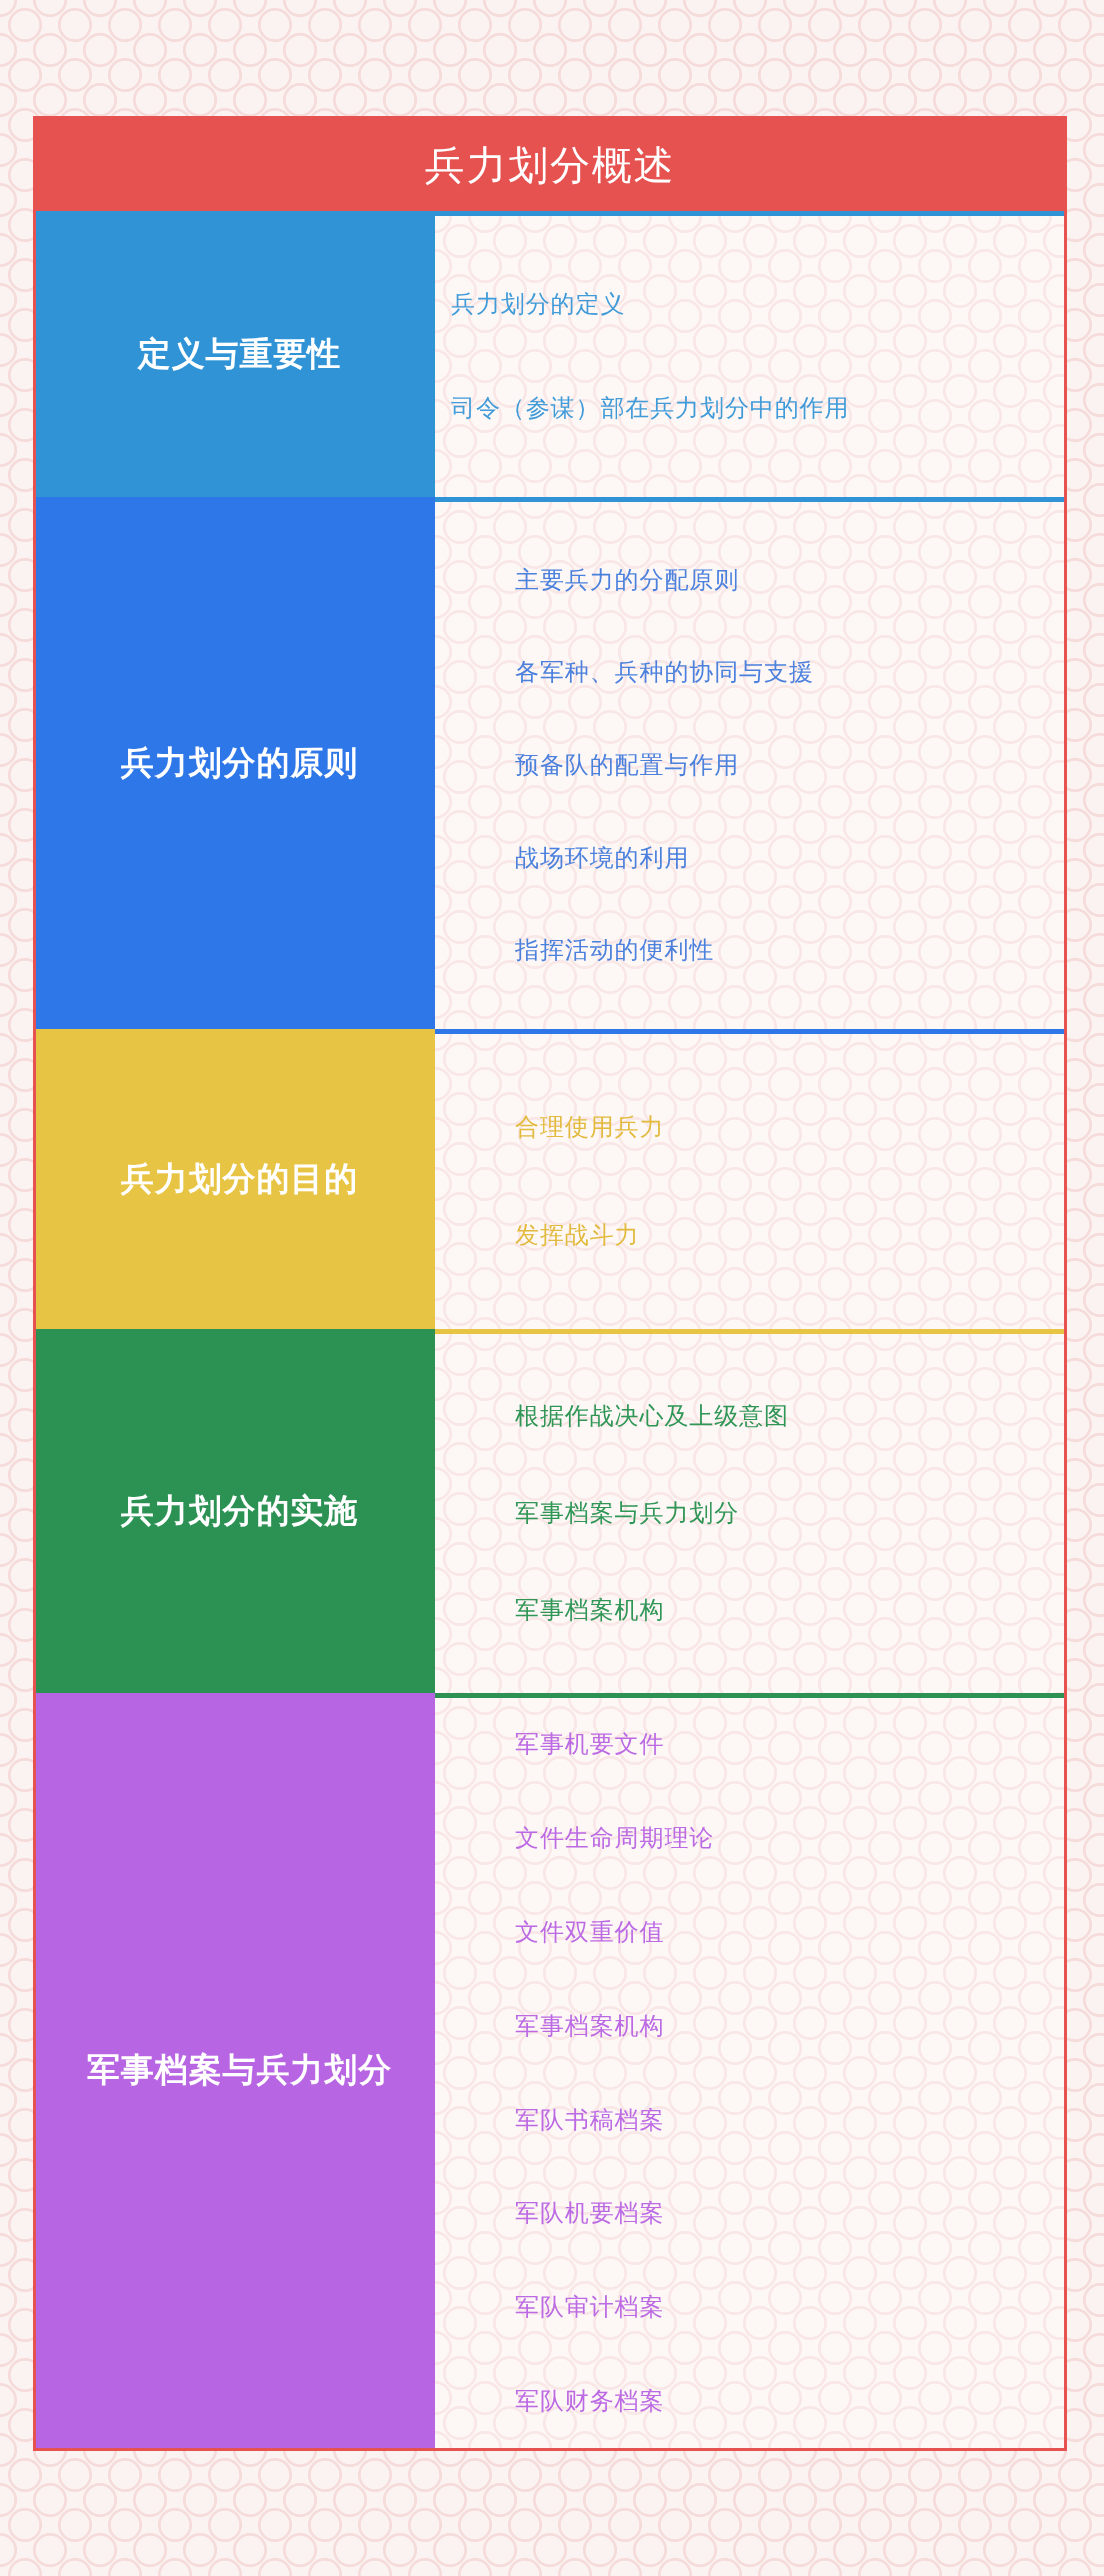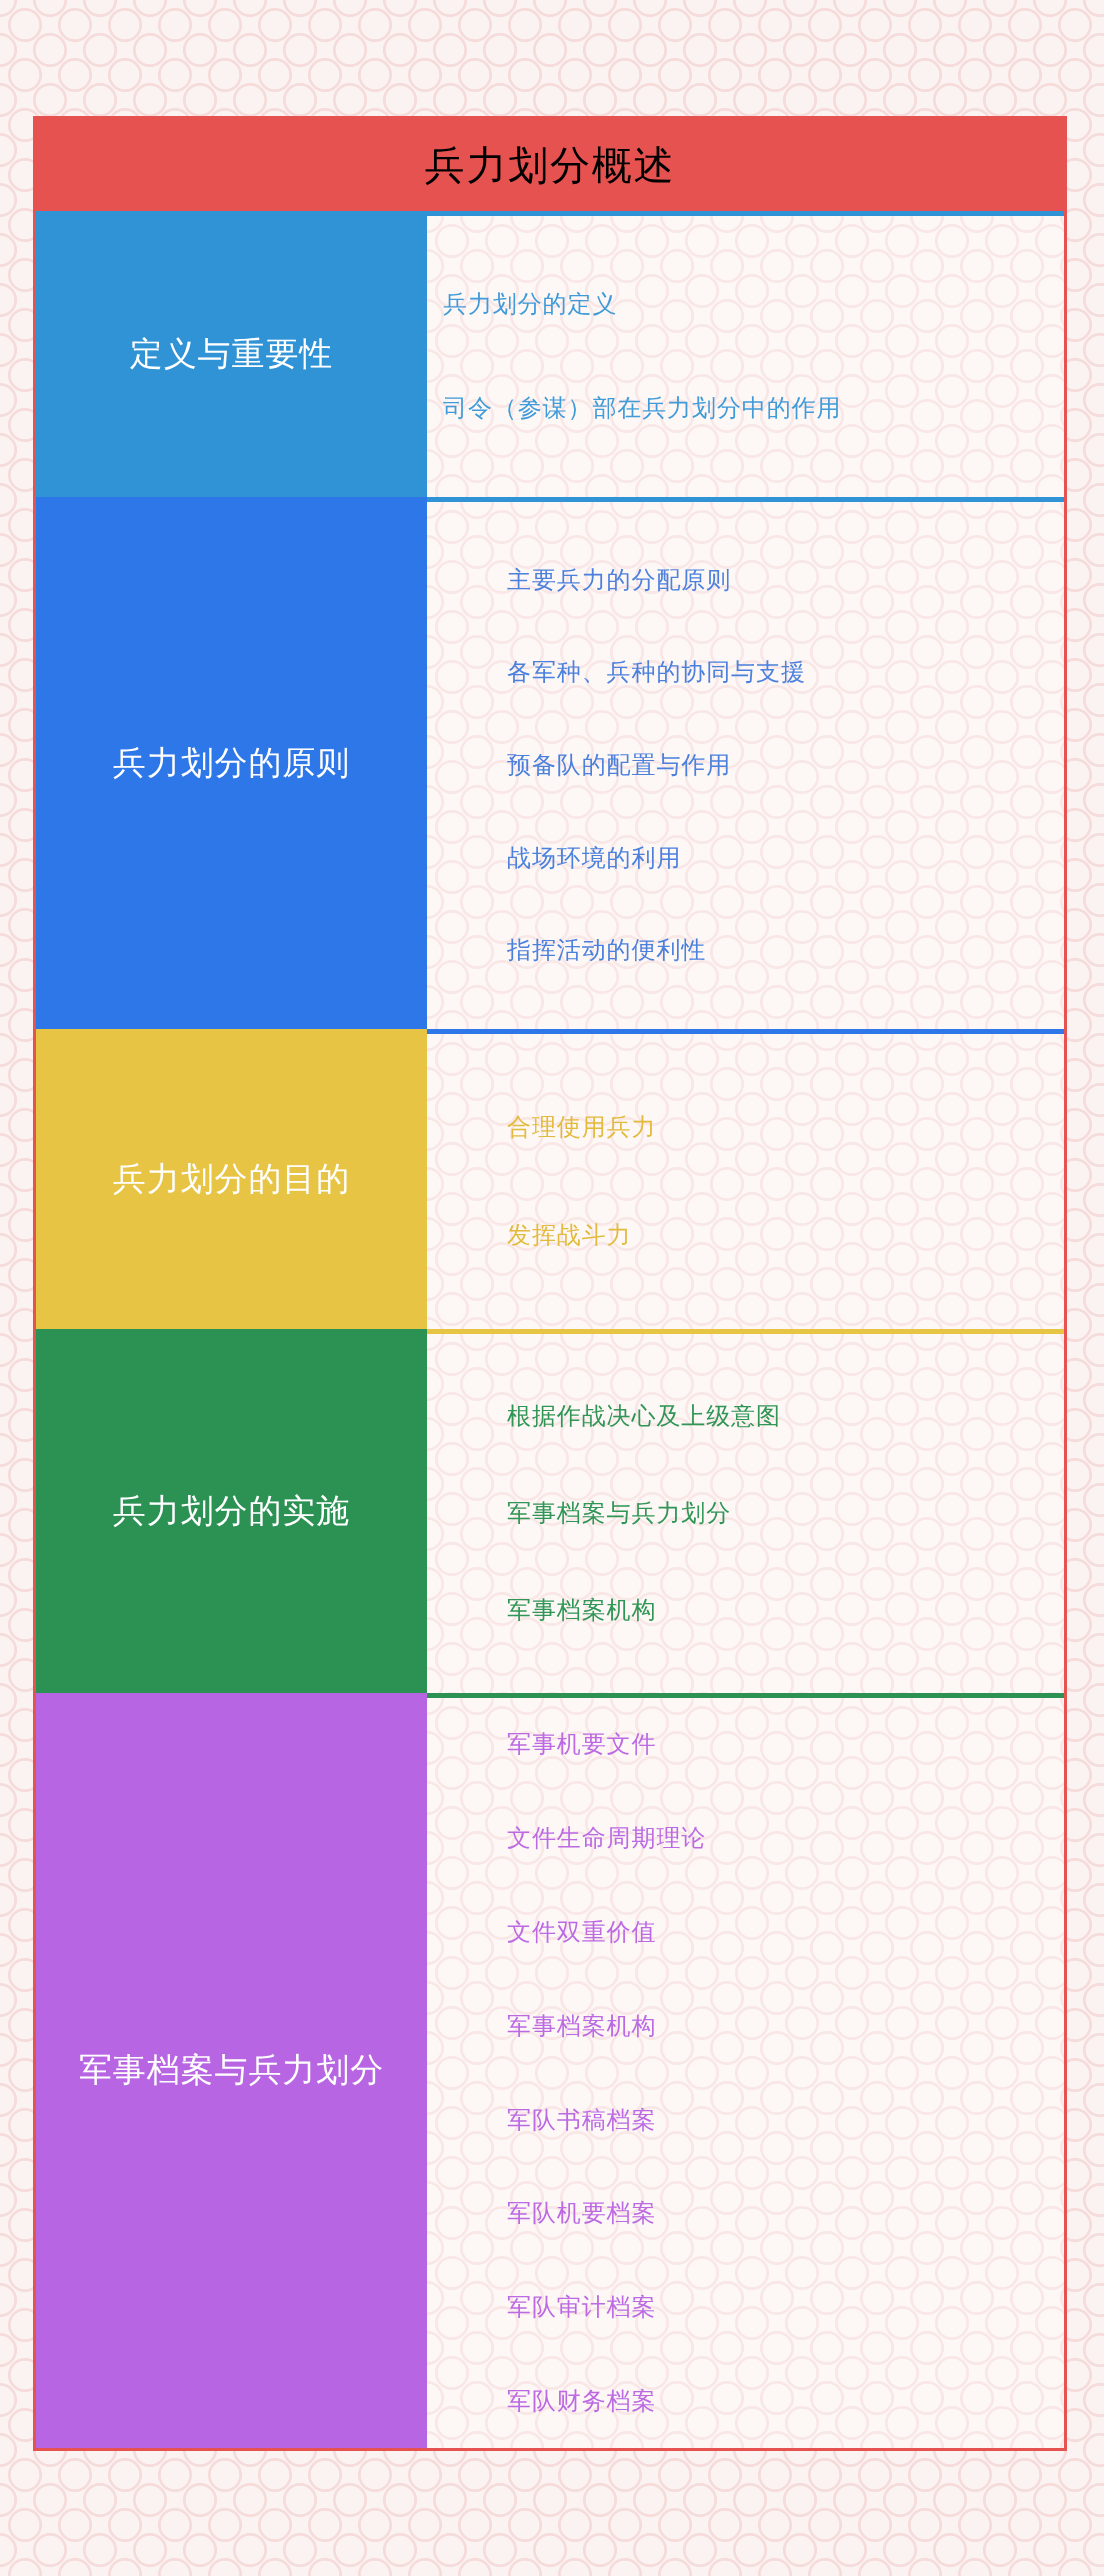--- a/index.html
+++ b/index.html
@@ -47,22 +47,23 @@
   .s4 { flex: 0 0 364px; }
   .s5 { flex: 1 1 auto; }
   .label {
     width: 391px;
     flex: 0 0 391px;
     display: flex;
     align-items: center;
     justify-content: center;
     color: #ffffff;
     font-size: 33px;
-    font-weight: 400;
+    font-weight: 700;
     letter-spacing: 0.9px;
+    padding-left: 8px;
   }
   .content {
     flex: 1 1 auto;
     box-sizing: border-box;
     border-top: 5.5px solid transparent;
     padding-left: 80px;
     display: flex;
     flex-direction: column;
     justify-content: space-evenly;
     background-color: #fdf8f6;
@@ -78,21 +79,21 @@
     letter-spacing: 0.9px;
     line-height: 1.2;
   }
 </style>
 </head>
 <body>
 
 <div class="container" style="border-color: rgb(230, 82, 80);">
 
   <div class="header" style="background-color: rgb(230, 82, 80);">
-    <div class="title" style="color: #000000;">兵力划分概述</div>
+    <div class="title" style="color: #ffffff;">兵力划分概述</div>
   </div>
 
   <div class="section s1">
     <div class="label" style="background-color: rgb(48, 147, 214);">定义与重要性</div>
     <div class="content" style="border-top-color: rgb(48, 147, 214); color: rgb(65, 155, 217); padding-left: 16px;">
       <div class="item">兵力划分的定义</div>
       <div class="item">司令（参谋）部在兵力划分中的作用</div>
     </div>
   </div>
 

